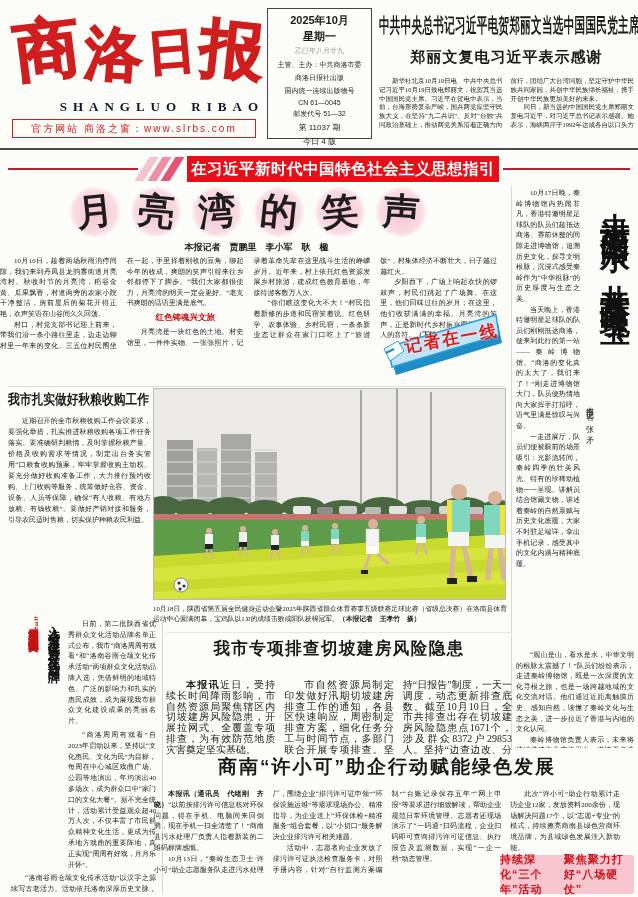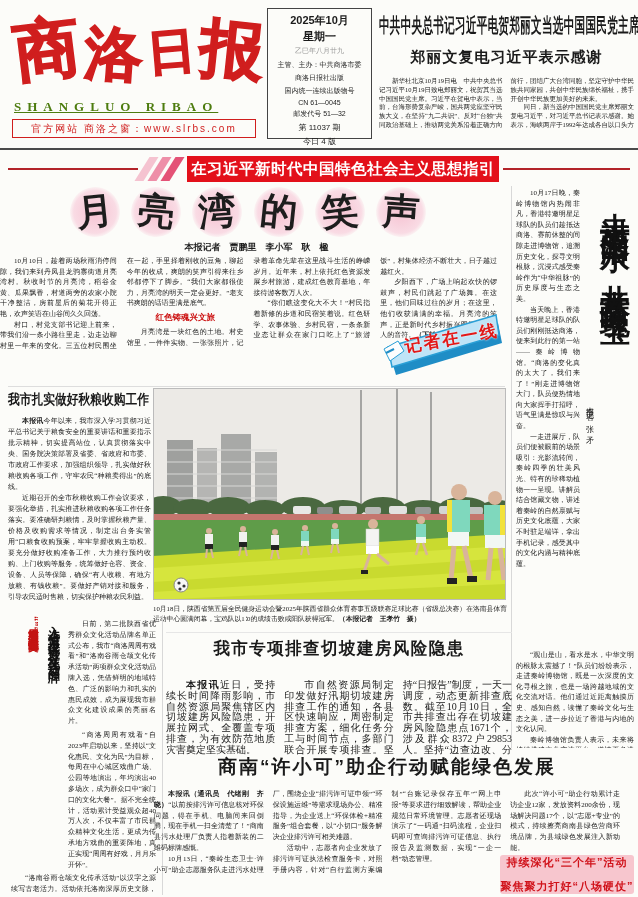--- a/index.html
+++ b/index.html
@@ -8,22 +8,22 @@
   [data-interactable]{box-sizing:border-box;}
 
   
   .masthead{position:absolute;left:14px;top:2px;width:250px;height:96px;display:flex;
             align-items:center;justify-content:space-between;color:#d01e1e;}
   .m-char{font-weight:900;font-family:"Liberation Serif",serif;-webkit-text-stroke:1.5px #d01e1e;}
   .m-c0{font-size:66px;transform:rotate(-7deg);}
   .m-c1{font-size:58px;transform:rotate(4deg) translateY(5px);}
   .m-c2{font-size:48px;transform:rotate(-5deg) translateY(2px);}
   .m-c3{font-size:64px;transform:rotate(6deg);}
-  .pinyin{position:absolute;left:14px;top:99px;width:250px;text-align:left;color:#4d7c0f;
-          font:bold 13px "Liberation Serif",serif;letter-spacing:6px;text-decoration:underline;}
+  .pinyin{position:absolute;left:14px;top:99px;width:250px;text-align:right;color:#0f172a;
+          font:bold 13px "Liberation Serif",serif;letter-spacing:6px;}
   .sitebox{position:absolute;left:12px;top:119px;width:244px;height:19px;border:1px solid #d01e1e;
            color:#d01e1e;font-size:10px;letter-spacing:2px;text-align:center;line-height:18px;
            font-family:"Liberation Sans",sans-serif;}
 
   
   .datebox{position:absolute;left:267px;top:8px;width:105px;height:131px;border:1px solid #444;
            text-align:center;font-family:"Liberation Sans",sans-serif;padding-top:4px;}
   .db-month{font-size:11px;font-weight:bold;}
   .db-day{font-size:25px;font-weight:bold;line-height:26px;}
   .db-week{font-size:11px;font-weight:bold;margin-top:1px;}
@@ -109,21 +109,21 @@
   .ruxuan p{margin:3px;text-indent:2em;}
 
   
   .shangnan{position:absolute;left:154px;top:754px;width:466px;}
   .shangnan h2{margin:0;text-align:center;font:900 19px "Liberation Sans",sans-serif;letter-spacing:2px;}
   .shangnan .body{margin-top:9px;height:102px;column-count:4;column-gap:9px;font-size:7px;
                   line-height:10.8px;text-align:justify;overflow:hidden;}
   .shangnan .body p{margin:0;text-indent:2em;}
 
   .pinkbox{position:absolute;left:500px;top:855px;width:134px;height:39px;background:#f7c6ce;
-           border-radius:3px;display:flex;flex-direction:column;align-items:center;justify-content:space-between;
+           border-radius:3px;display:flex;flex-direction:row;align-items:center;justify-content:center;
            z-index:5;}
   .pinkbox div{font:900 11px "Liberation Sans",sans-serif;color:#d0121a;letter-spacing:1px;line-height:15px;}
 
   
   .z-title{position:absolute;left:599px;top:188px;width:36px;height:460px;writing-mode:vertical-rl;
            font:900 30px "Liberation Sans",sans-serif;letter-spacing:6px;color:#111;}
   .z-byline{position:absolute;left:583px;top:400px;height:130px;writing-mode:vertical-rl;
             font-size:8px;letter-spacing:2px;color:#222;}
   .z-col{position:absolute;left:516px;top:188px;width:64px;height:456px;font-size:7px;line-height:10.6px;
          text-align:justify;overflow:hidden;}
@@ -222,21 +222,20 @@
       <line x1="4" y1="48" x2="12" y2="44" stroke="#1f8dc6" stroke-width="2"></line>
     </svg>
     <span class="badge-text" data-interactable="false">记者在一线</span>
   </div>
 
   <div class="sep1" data-interactable="false"></div>
 
   <div class="grain" data-interactable="false">
     <h2 data-interactable="false">我市扎实做好秋粮收购工作</h2>
     <div class="body" data-interactable="false">
-      <p data-interactable="false"><span class="leadin">本报讯</span><span>今年以来，我市深入学习贯彻习近平总书记关于粮食安全的重要讲话和重要指示批示精神，切实提高站位，认真贯彻落实中央、国务院决策部署及省委、省政府和市委、市政府工作要求，加强组织领导，扎实做好秋粮收购各项工作，守牢农民“种粮卖得出”的底线。</span></p>
       <p data-interactable="false">近期召开的全市秋粮收购工作会议要求，要强化举措，扎实推进秋粮收购各项工作任务落实。要准确研判粮情，及时掌握秋粮产量、价格及收购需求等情况，制定出台务实管用“口粮食收购预案，牢牢掌握收购主动权。要充分做好收购准备工作，大力推行预约收购、上门收购等服务，统筹做好仓容、资金、设备、人员等保障，确保“有人收粮、有地方放粮、有钱收粮”。要做好产销对接和服务，引导农民适时售粮，切实保护种粮农民利益。</p>
     </div>
   </div>
 
   <div class="photo" data-interactable="false">
     <svg viewBox="0 0 353 212" width="353" height="212" data-interactable="false">
       <rect x="0" y="0" width="353" height="212" fill="#eceae6"></rect>
 
       <rect x="14" y="52" width="26" height="64" fill="#9fa09e"></rect>
       <rect x="44" y="60" width="20" height="56" fill="#b5b5b3"></rect>

